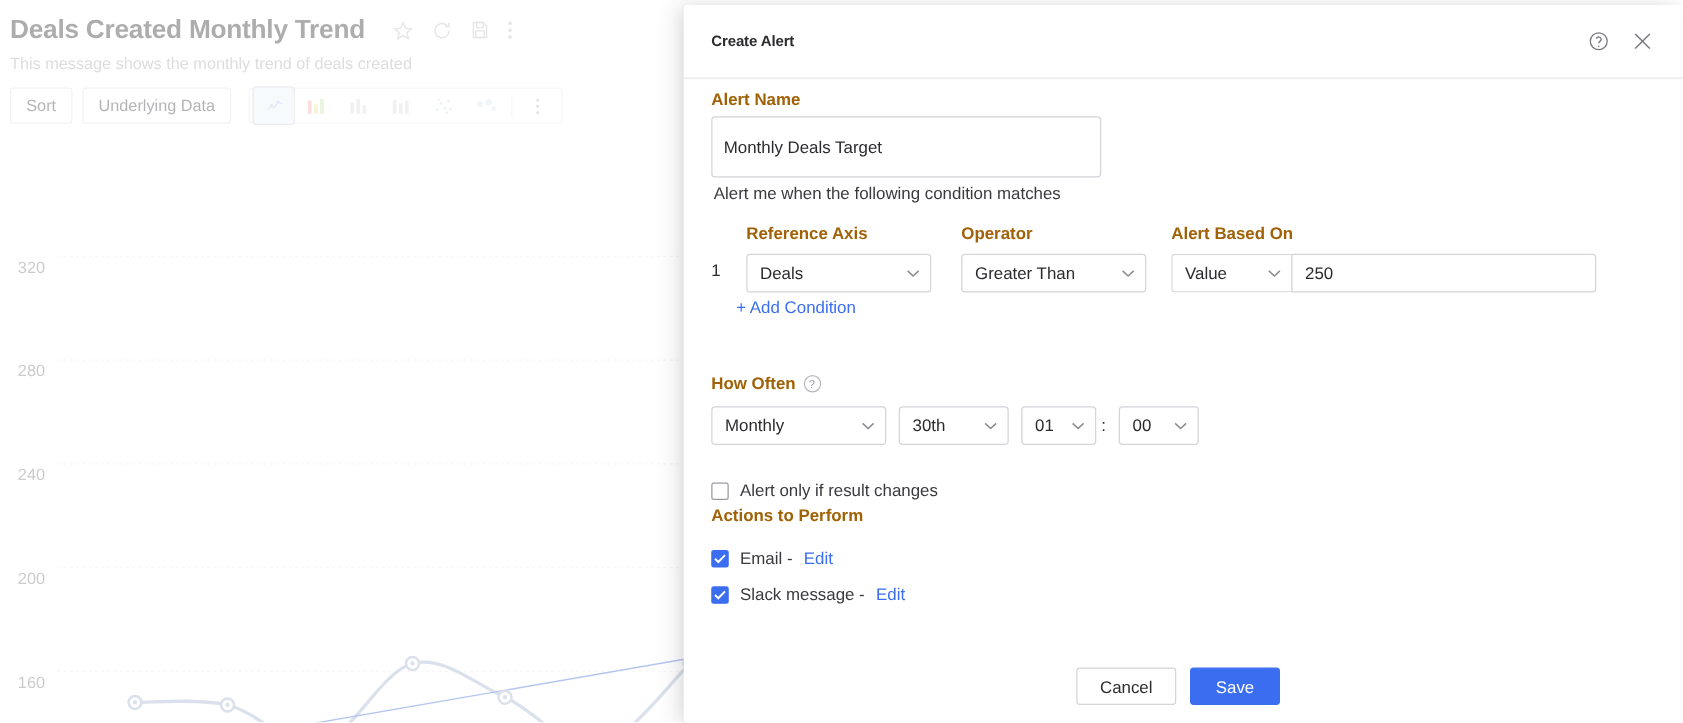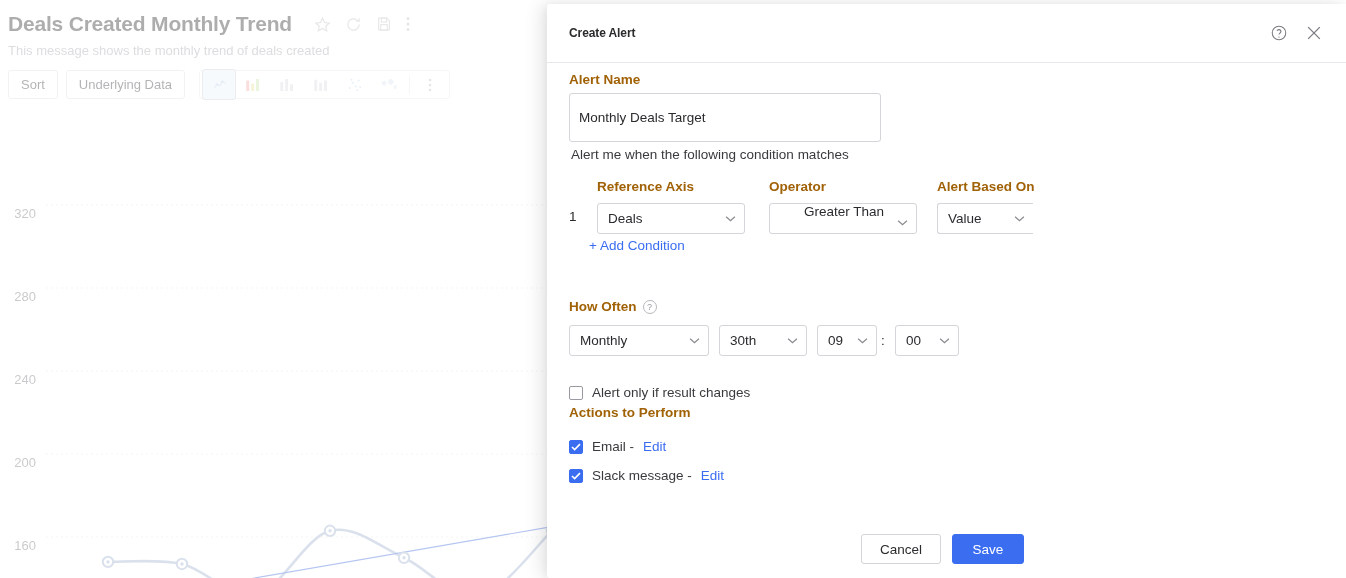--- a/index.html
+++ b/index.html
@@ -109,21 +109,21 @@
   .sel {
     position:absolute; height: 31px;
     border:1px solid #d4d4d9; border-radius:3px; background:#fff;
     display:flex; align-items:center; padding: 0 8px 0 10px;
     font-size: 13.5px; color:#2b2b2e;
   }
   .sel .cv { white-space:nowrap; }
   .sel .chev { margin-left:auto; display:flex; align-items:center; color:#8a8a90; padding-left: 8px; }
 
   .sel-ref   { left: 50px;  top: 140px; width: 148px; }
-  .sel-op    { left: 222px; top: 140px; width: 148px; flex-direction: column; }
+  .sel-op    { left: 222px; top: 140px; width: 148px; }
   .sel-basis { left: 390px; top: 140px; width: 96px; border-radius:3px 0 0 3px; border-right:none; }
   .val-input {
     position:absolute; left: 486px; top: 140px; width: 244px; height: 31px;
     border:1px solid #d4d4d9; border-radius: 0 3px 3px 0; background:#fff;
     display:flex; align-items:center; padding: 0 10px;
     font-size: 13.5px; color:#2b2b2e;
   }
 
   .add-cond {
     position:absolute; left: 42px; top: 175px;
@@ -374,20 +374,21 @@
       </div>
 
       <div class="sel sel-basis">
         <span class="cv">Value</span>
         <span class="chev">
           <svg width="11" height="7" viewBox="0 0 12 8" fill="none" stroke="currentColor" stroke-width="1.4">
               <polyline points="1,2 6,6.6 11,2"></polyline>
             </svg>
         </span>
       </div>
+      <div class="val-input">250</div>
 
       <div class="add-cond">+ Add Condition</div>
 
       <div class="howoften-lbl">
         <span class="lbl-bold">How Often</span>
         <span class="qmark">?</span>
       </div>
 
       <div class="sel sel-freq">
         <span class="cv">Monthly</span>
@@ -399,21 +400,21 @@
       </div>
       <div class="sel sel-day">
         <span class="cv">30th</span>
         <span class="chev">
           <svg width="11" height="7" viewBox="0 0 12 8" fill="none" stroke="currentColor" stroke-width="1.4">
               <polyline points="1,2 6,6.6 11,2"></polyline>
             </svg>
         </span>
       </div>
       <div class="sel sel-hh">
-        <span class="cv">09</span>
+        <span class="cv">01</span>
         <span class="chev">
           <svg width="11" height="7" viewBox="0 0 12 8" fill="none" stroke="currentColor" stroke-width="1.4">
               <polyline points="1,2 6,6.6 11,2"></polyline>
             </svg>
         </span>
       </div>
       <div class="colon">:</div>
       <div class="sel sel-mm">
         <span class="cv">00</span>
         <span class="chev">

